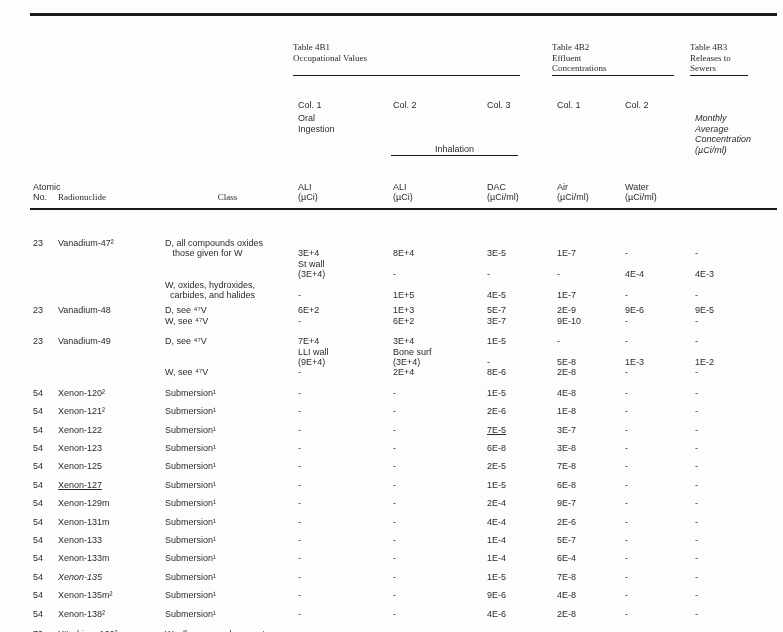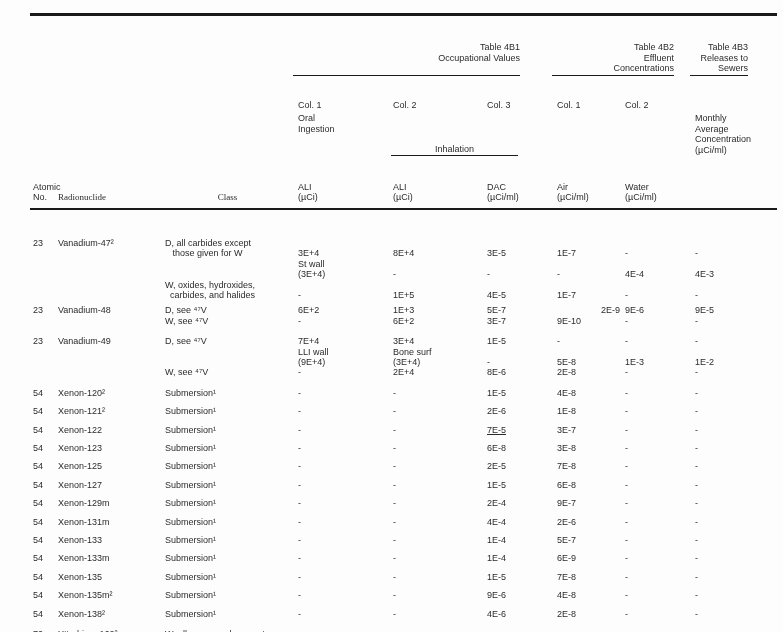--- a/index.html
+++ b/index.html
@@ -25,35 +25,36 @@
     padding: 0;
     vertical-align: top;
     white-space: pre;
     line-height: 10.4px;
     overflow: visible;
   }
   
   thead td { line-height: 10.5px; }
   tr.group-row td { vertical-align: bottom; padding-top: 5px; }
   .gt {
-    text-align: right;
+    text-align: left;
     height: 33px;
     border-bottom: 1px solid #1a1a1a;
+    font-family: Liberation Serif, serif;
   }
   .gt1 { margin-right: 32px; }
   .gt2 { margin-right: 16px; }
   .gt3 { width: 58px; margin-right: 8px; }
   tr.colnum-row td { height: 13px; padding-top: 3px; }
   tr.mid-row td { height: 22px; }
   .inh {
     margin: 10.4px 34px 0 3px;
     text-align: center;
     border-bottom: 1px solid #1a1a1a;
   }
-  td.monthly { vertical-align: top; padding-top: 0; padding-left: 5px; }
+  td.monthly { vertical-align: top; padding-top: 0; padding-left: 5px; font-style: italic; }
   tr.bottom-row td { vertical-align: bottom; height: 26px; padding-bottom: 5px; }
   tr.bottom-row td, td.monthly { border-bottom: 2px solid #1a1a1a; }
   td.raise { padding-bottom: 16px; font-family: Liberation Serif, serif; }
   td.center { text-align: center; }
   
   .col-a { padding-left: 3px; }
   .col-b { padding-left: 0; }
   .col-c { padding-left: 3px; }
   .col-d, .col-e, .col-f, .col-g, .col-h, .col-i { padding-left: 5px; }
 </style>
@@ -128,21 +129,21 @@
         <td class="col-g">Air
 (µCi/ml)</td>
         <td class="col-h">Water
 (µCi/ml)</td>
       </tr>
     </thead>
     <tbody>
         <tr>
           <td class="col-a" style="padding-top: 28px;">23</td>
           <td class="col-b" style="padding-top: 28px;">Vanadium-47²</td>
-          <td class="col-c" style="padding-top: 28px;">D, all carbides except</td>
+          <td class="col-c" style="padding-top: 28px;">D, all compounds oxides</td>
           <td class="col-d" style="padding-top: 28px;"></td>
           <td class="col-e" style="padding-top: 28px;"></td>
           <td class="col-f" style="padding-top: 28px;"></td>
           <td class="col-g" style="padding-top: 28px;"></td>
           <td class="col-h" style="padding-top: 28px;"></td>
           <td class="col-i" style="padding-top: 28px;"></td>
         </tr>
         <tr>
           <td class="col-a"></td>
           <td class="col-b"></td>
@@ -198,21 +199,21 @@
           <td class="col-h">-</td>
           <td class="col-i">-</td>
         </tr>
         <tr>
           <td class="col-a" style="padding-top: 5px;">23</td>
           <td class="col-b" style="padding-top: 5px;">Vanadium-48</td>
           <td class="col-c" style="padding-top: 5px;">D, see ⁴⁷V</td>
           <td class="col-d" style="padding-top: 5px;">6E+2</td>
           <td class="col-e" style="padding-top: 5px;">1E+3</td>
           <td class="col-f" style="padding-top: 5px;">5E-7</td>
-          <td class="col-g" style="padding-top: 5px; text-align: right;">2E-9</td>
+          <td class="col-g" style="padding-top: 5px;">2E-9</td>
           <td class="col-h" style="padding-top: 5px;">9E-6</td>
           <td class="col-i" style="padding-top: 5px;">9E-5</td>
         </tr>
         <tr>
           <td class="col-a"></td>
           <td class="col-b"></td>
           <td class="col-c">W, see ⁴⁷V</td>
           <td class="col-d">-</td>
           <td class="col-e">6E+2</td>
           <td class="col-f">3E-7</td>
@@ -314,21 +315,21 @@
           <td class="col-c" style="padding-top: 8px;">Submersion¹</td>
           <td class="col-d" style="padding-top: 8px;">-</td>
           <td class="col-e" style="padding-top: 8px;">-</td>
           <td class="col-f" style="padding-top: 8px;">2E-5</td>
           <td class="col-g" style="padding-top: 8px;">7E-8</td>
           <td class="col-h" style="padding-top: 8px;">-</td>
           <td class="col-i" style="padding-top: 8px;">-</td>
         </tr>
         <tr>
           <td class="col-a" style="padding-top: 8px;">54</td>
-          <td class="col-b" style="padding-top: 8px;">Xenon-127</td>
+          <td class="col-b" style="padding-top: 8px; text-decoration: underline;">Xenon-127</td>
           <td class="col-c" style="padding-top: 8px;">Submersion¹</td>
           <td class="col-d" style="padding-top: 8px;">-</td>
           <td class="col-e" style="padding-top: 8px;">-</td>
           <td class="col-f" style="padding-top: 8px;">1E-5</td>
           <td class="col-g" style="padding-top: 8px;">6E-8</td>
           <td class="col-h" style="padding-top: 8px;">-</td>
           <td class="col-i" style="padding-top: 8px;">-</td>
         </tr>
         <tr>
           <td class="col-a" style="padding-top: 8px;">54</td>
@@ -363,27 +364,27 @@
           <td class="col-h" style="padding-top: 8px;">-</td>
           <td class="col-i" style="padding-top: 8px;">-</td>
         </tr>
         <tr>
           <td class="col-a" style="padding-top: 8px;">54</td>
           <td class="col-b" style="padding-top: 8px;">Xenon-133m</td>
           <td class="col-c" style="padding-top: 8px;">Submersion¹</td>
           <td class="col-d" style="padding-top: 8px;">-</td>
           <td class="col-e" style="padding-top: 8px;">-</td>
           <td class="col-f" style="padding-top: 8px;">1E-4</td>
-          <td class="col-g" style="padding-top: 8px;">6E-9</td>
-          <td class="col-h" style="padding-top: 8px;">-</td>
-          <td class="col-i" style="padding-top: 8px;">-</td>
-        </tr>
-        <tr>
-          <td class="col-a" style="padding-top: 8px;">54</td>
-          <td class="col-b" style="padding-top: 8px;">Xenon-135</td>
+          <td class="col-g" style="padding-top: 8px;">6E-4</td>
+          <td class="col-h" style="padding-top: 8px;">-</td>
+          <td class="col-i" style="padding-top: 8px;">-</td>
+        </tr>
+        <tr>
+          <td class="col-a" style="padding-top: 8px;">54</td>
+          <td class="col-b" style="padding-top: 8px; font-style: italic;">Xenon-135</td>
           <td class="col-c" style="padding-top: 8px;">Submersion¹</td>
           <td class="col-d" style="padding-top: 8px;">-</td>
           <td class="col-e" style="padding-top: 8px;">-</td>
           <td class="col-f" style="padding-top: 8px;">1E-5</td>
           <td class="col-g" style="padding-top: 8px;">7E-8</td>
           <td class="col-h" style="padding-top: 8px;">-</td>
           <td class="col-i" style="padding-top: 8px;">-</td>
         </tr>
         <tr>
           <td class="col-a" style="padding-top: 8px;">54</td>

